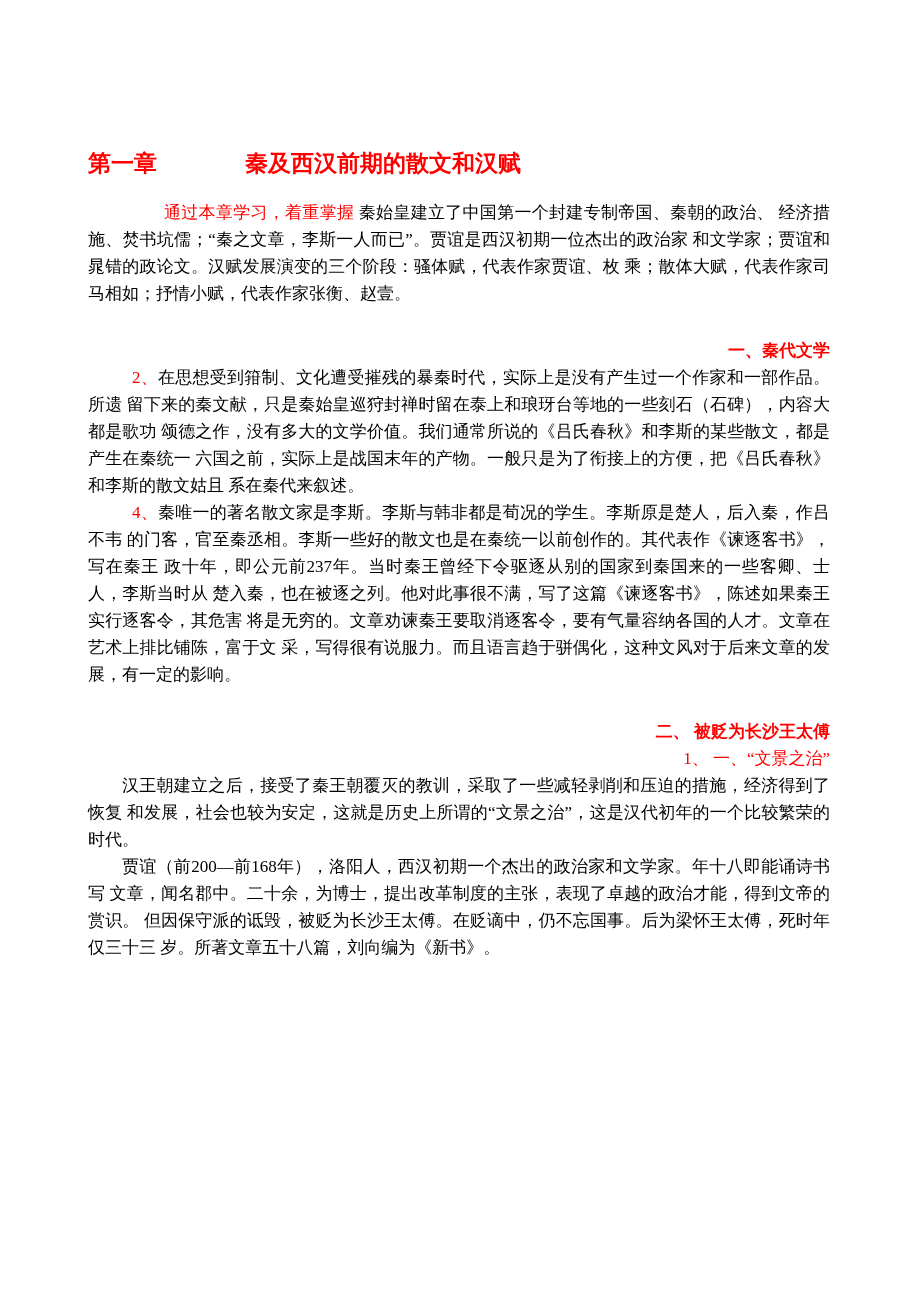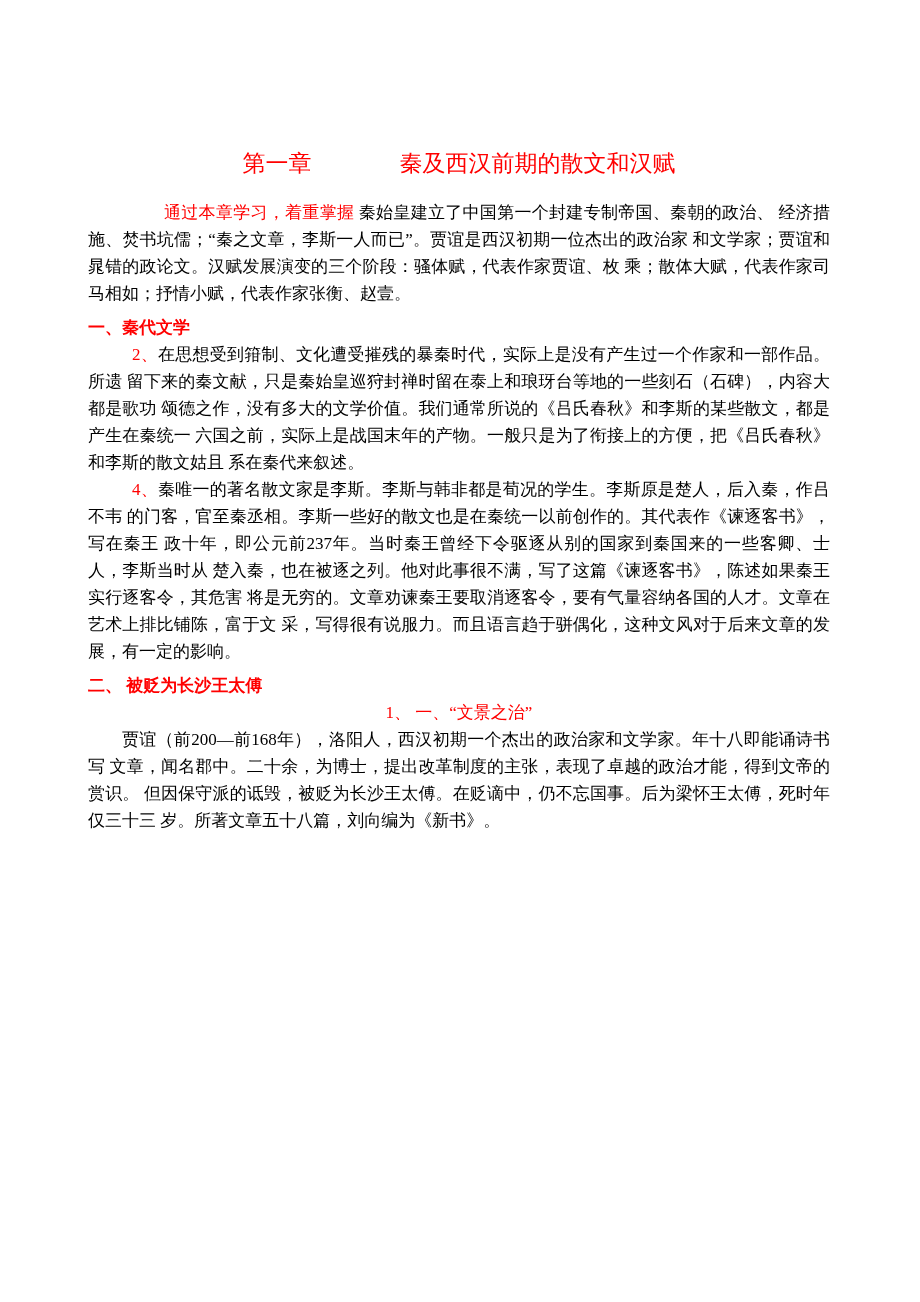--- a/index.html
+++ b/index.html
@@ -15,61 +15,62 @@
     background: #ffffff;
     padding: 148px 90px 0 88px;
     font-family: "Liberation Serif", "DejaVu Serif", serif;
     font-size: 17px;
     line-height: 27px;
     color: #000000;
     overflow: hidden;
   }
   .doc-title {
     color: #ff0000;
-    font-weight: normal;
+    font-weight: bold;
     font-size: 23px;
     line-height: 32px;
     margin: 0 0 18px 0;
-    text-align: center;
+    text-align: left;
     white-space: nowrap;
   }
   .title-gap {
     display: inline-block;
     width: 88px;
   }
   .para {
     margin: 0;
     text-align: justify;
   }
   .para.intro   { text-indent: 76px; margin-top: 19px; }
   .para.num     { text-indent: 44px; }
   .para.plain   { text-indent: 34px; }
   .para.noindent{ text-indent: 0; }
   .para.h-sec {
-    margin-top: 7px;
+    margin-top: 30px;
     color: #ff0000;
     font-weight: bold;
     text-indent: 0;
-    text-align: left;
+    text-align: right;
   }
   .para.h-sub {
     color: #ff0000;
     text-indent: 0;
-    text-align: center;
+    text-align: right;
   }
   .red  { color: #ff0000; }
   .bold { font-weight: bold; }
 </style>
 </head>
 <body>
 
 <div class="page">
   <div class="doc-title"><span>第一章</span><span class="title-gap"></span><span>秦及西汉前期的散文和汉赋</span></div>
   <div>
       <p class="para intro"><span class="red">通过本章学习，着重掌握 </span><span>秦始皇建立了中国第一个封建专制帝国、秦朝的政治、 经济措施、焚书坑儒；“秦之文章，李斯一人而已”。贾谊是西汉初期一位杰出的政治家 和文学家；贾谊和晁错的政论文。汉赋发展演变的三个阶段：骚体赋，代表作家贾谊、枚 乘；散体大赋，代表作家司马相如；抒情小赋，代表作家张衡、赵壹。</span></p>
       <p class="para h-sec"><span class="red bold">一、秦代文学</span></p>
       <p class="para num"><span class="red">2、</span><span>在思想受到箝制、文化遭受摧残的暴秦时代，实际上是没有产生过一个作家和一部作品。所遗 留下来的秦文献，只是秦始皇巡狩封禅时留在泰上和琅玡台等地的一些刻石（石碑），内容大都是歌功 颂德之作，没有多大的文学价值。我们通常所说的《吕氏春秋》和李斯的某些散文，都是产生在秦统一 六国之前，实际上是战国末年的产物。一般只是为了衔接上的方便，把《吕氏春秋》和李斯的散文姑且 系在秦代来叙述。</span></p>
       <p class="para num"><span class="red">4、</span><span>秦唯一的著名散文家是李斯。李斯与韩非都是荀况的学生。李斯原是楚人，后入秦，作吕不韦 的门客，官至秦丞相。李斯一些好的散文也是在秦统一以前创作的。其代表作《谏逐客书》，写在秦王 政十年，即公元前237年。当时秦王曾经下令驱逐从别的国家到秦国来的一些客卿、士人，李斯当时从 楚入秦，也在被逐之列。他对此事很不满，写了这篇《谏逐客书》，陈述如果秦王实行逐客令，其危害 将是无穷的。文章劝谏秦王要取消逐客令，要有气量容纳各国的人才。文章在艺术上排比铺陈，富于文 采，写得很有说服力。而且语言趋于骈偶化，这种文风对于后来文章的发展，有一定的影响。</span></p>
       <p class="para h-sec"><span class="red bold">二、 被贬为长沙王太傅</span></p>
       <p class="para h-sub"><span class="red">1、  一、“文景之治”</span></p>
+      <p class="para plain"><span>汉王朝建立之后，接受了秦王朝覆灭的教训，采取了一些减轻剥削和压迫的措施，经济得到了恢复 和发展，社会也较为安定，这就是历史上所谓的“文景之治”，这是汉代初年的一个比较繁荣的时代。</span></p>
       <p class="para plain"><span>贾谊（前200—前168年），洛阳人，西汉初期一个杰出的政治家和文学家。年十八即能诵诗书写 文章，闻名郡中。二十余，为博士，提出改革制度的主张，表现了卓越的政治才能，得到文帝的赏识。 但因保守派的诋毁，被贬为长沙王太傅。在贬谪中，仍不忘国事。后为梁怀王太傅，死时年仅三十三 岁。所著文章五十八篇，刘向编为《新书》。</span></p>
     </div>
 </div>
 
 </body></html>

